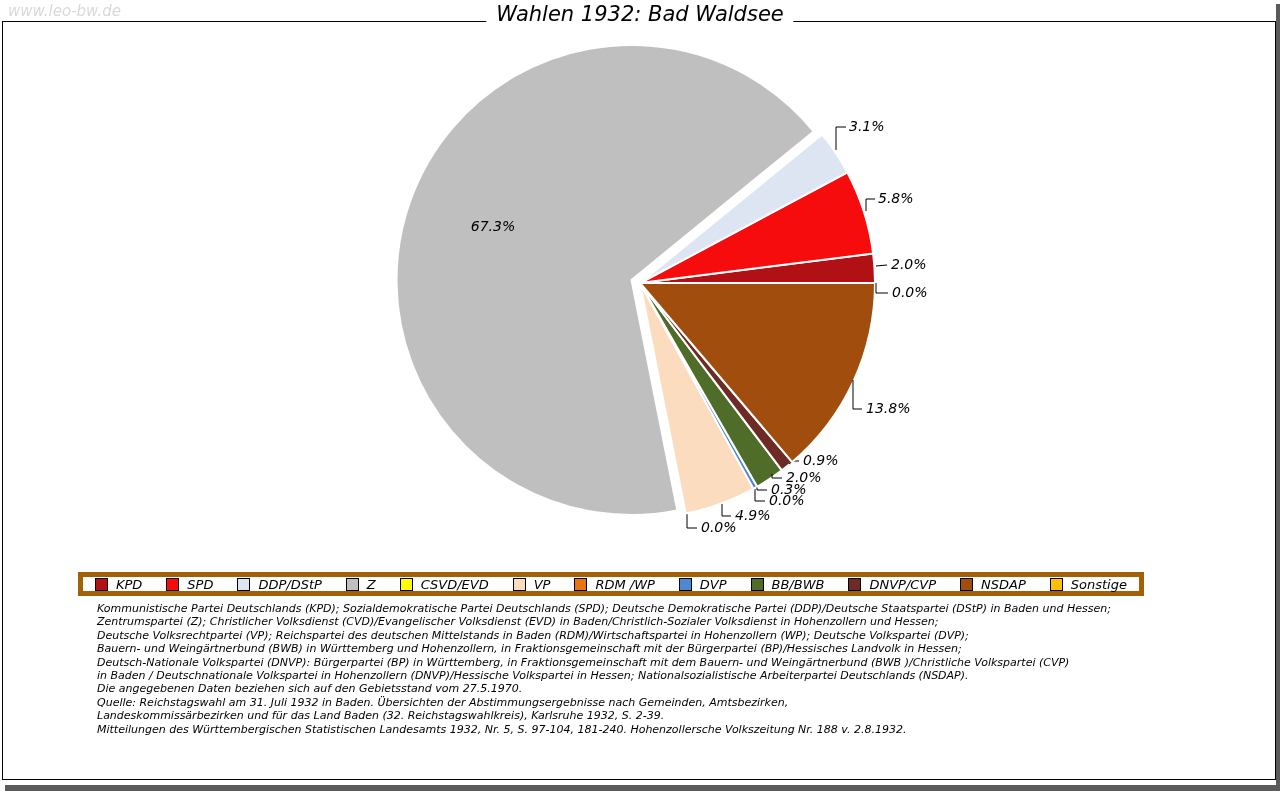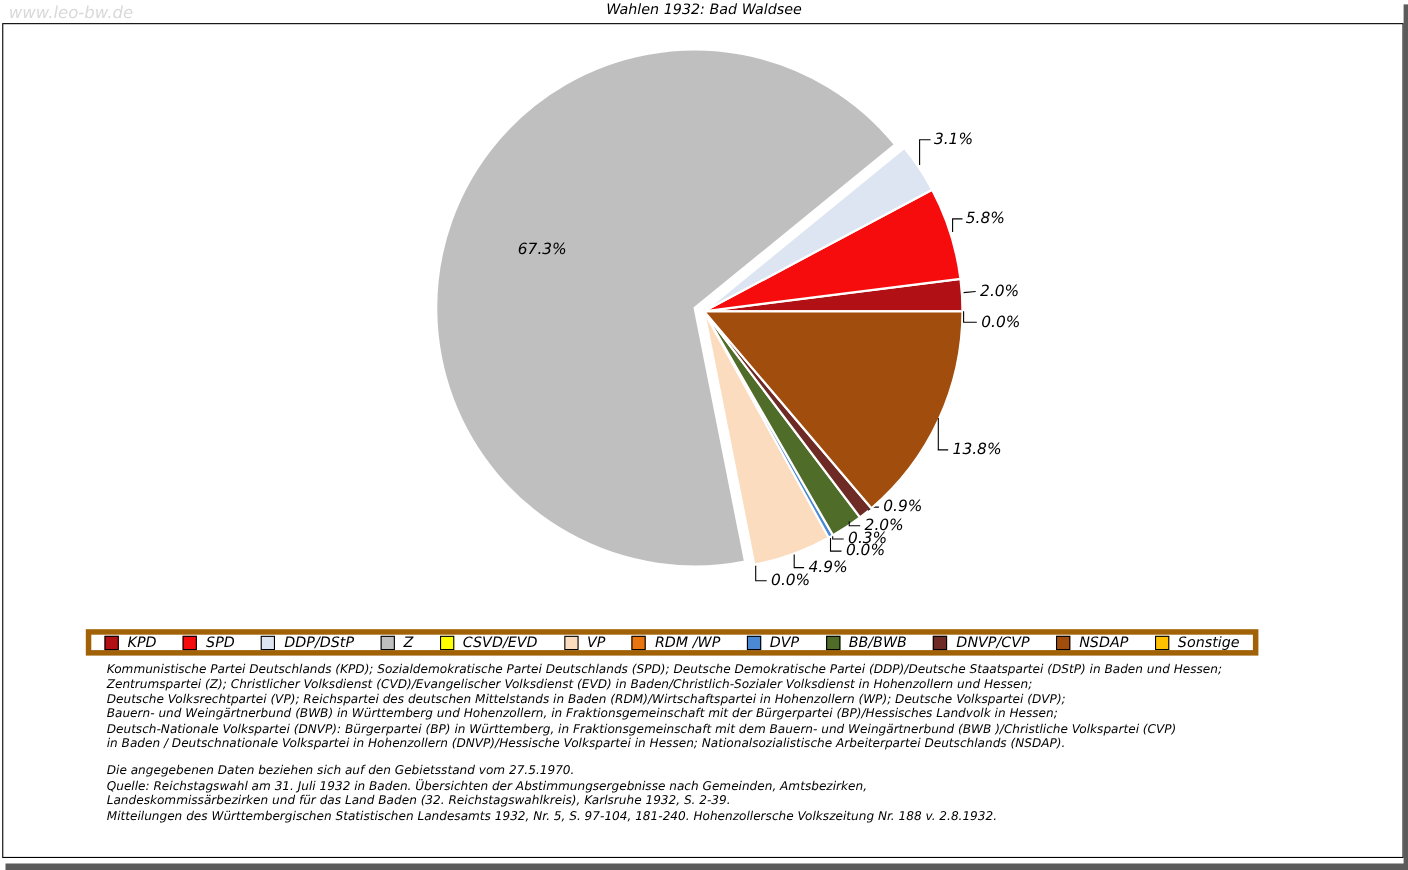--- a/index.html
+++ b/index.html
@@ -4,33 +4,33 @@
 <style>
   html,body{margin:0;padding:0;background:#fff;}
   .page{position:relative;width:1280px;height:791px;background:#fff;overflow:hidden;
         font-family:"DejaVu Sans","Liberation Sans",sans-serif;color:#000;font-style:italic;}
   .watermark{position:absolute;left:8px;top:2px;font-size:15px;color:#D9D9D9;z-index:3;}
   .chart-border{position:absolute;left:2px;top:21px;width:1274px;height:759px;
         border:1px solid #000;box-sizing:border-box;z-index:1;}
   .frame-right{position:absolute;right:0;top:4px;bottom:0;width:4px;background:#5B5B5B;z-index:4;}
   .frame-bottom{position:absolute;left:5px;right:0;bottom:0;height:6px;background:#5B5B5B;z-index:4;}
   .title{position:absolute;left:50%;transform:translateX(-50%);top:2px;background:#fff;
-        padding:0 10px;font-size:13px;white-space:nowrap;z-index:3;}
+        padding:0 10px;font-size:21px;white-space:nowrap;z-index:3;}
   svg.pie{position:absolute;left:0;top:0;z-index:2;}
   .pie-label{font-size:14px;fill:#000;}
   .legend{position:absolute;left:78px;top:572px;width:1066px;height:24px;box-sizing:border-box;
         border:5px solid #a16207;background:#fff;display:flex;align-items:center;
         justify-content:space-between;padding:0 12px;z-index:2;}
   .legend-item{display:flex;align-items:center;gap:8px;}
   .swatch{width:13px;height:13px;border:1px solid #000;box-sizing:border-box;flex:0 0 auto;}
   .legend-label{font-size:13px;white-space:nowrap;}
   .footnotes{position:absolute;left:97px;top:602px;right:8px;font-size:11px;
         line-height:13.4px;z-index:2;}
   .fn{white-space:pre;margin:0;}
-  .fn-territorial{margin-top:12px;}
+  .fn-territorial{margin-top:0;}
   .fn-source{margin-top:0;}
 </style>
 </head>
 <body>
 
 <div class="page">
   <div class="watermark">www.leo-bw.de</div>
   <div class="chart-border"></div>
   <div class="title">Wahlen 1932: Bad Waldsee</div>
 

